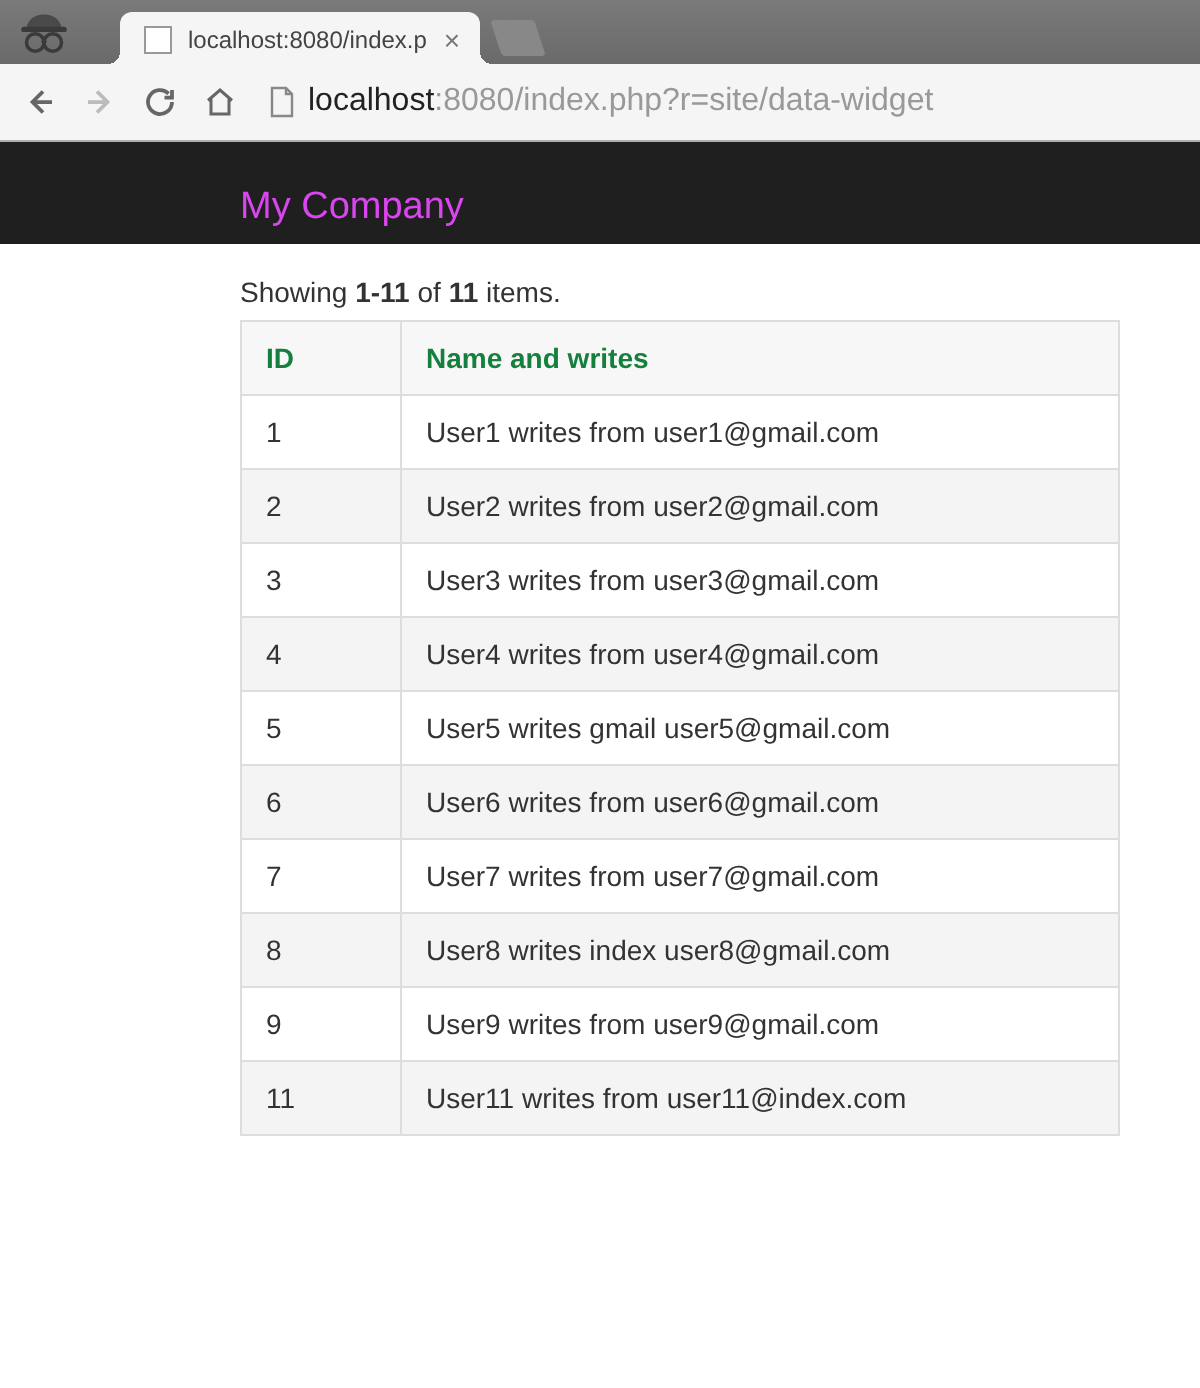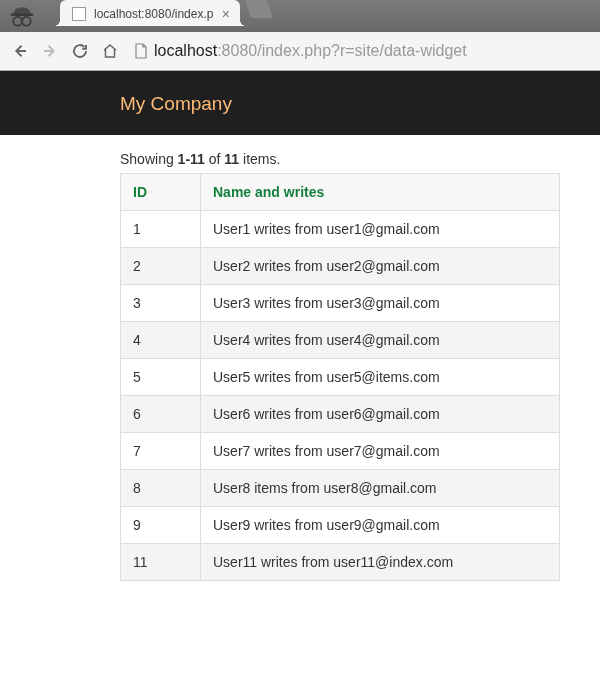--- a/index.html
+++ b/index.html
@@ -1,40 +1,40 @@
 <!DOCTYPE html>
 <html><head>
   <meta charset="utf-8">
   <style>
     * { margin: 0; padding: 0; box-sizing: border-box; }
     body { font-family: Arial, Helvetica, sans-serif; background: #fff; width: 600px; height: 694px; overflow: hidden; }
     
     .browser-chrome { background: #d8d8d8; border-bottom: 1px solid #b0b0b0; }
-    .tab-bar { display: flex; align-items: flex-start; height: 32px; padding-left: 60px; background: linear-gradient(#7a7a7a, #6a6a6a); position: relative; }
+    .tab-bar { display: flex; align-items: flex-end; height: 32px; padding-left: 60px; background: linear-gradient(#7a7a7a, #6a6a6a); position: relative; }
     .incognito-icon { position: absolute; left: 8px; top: 2px; width: 28px; height: 28px; }
     .incognito-icon svg { width: 100%; height: 100%; }
     .tab { background: #f5f5f5; border-radius: 6px 6px 0 0; padding: 6px 10px 4px 12px; font-size: 12px; color: #444; display: flex; align-items: center; gap: 8px; height: 26px; min-width: 180px; position: relative; }
     .tab::before { content: ""; position: absolute; left: -6px; bottom: 0; width: 6px; height: 6px; background: radial-gradient(circle at 0 0, transparent 6px, #f5f5f5 6px); }
     .tab::after { content: ""; position: absolute; right: -6px; bottom: 0; width: 6px; height: 6px; background: radial-gradient(circle at 100% 0, transparent 6px, #f5f5f5 6px); }
     .favicon { width: 14px; height: 14px; border: 1px solid #999; background: #fff; flex-shrink: 0; }
     .tab-title { flex: 1; white-space: nowrap; overflow: hidden; text-overflow: clip; }
     .tab-close { color: #777; font-size: 14px; line-height: 1; cursor: pointer; flex-shrink: 0; }
     .new-tab { width: 22px; height: 18px; background: #888; margin-left: 8px; margin-bottom: 4px; transform: skewX(18deg); border-radius: 2px; }
     
     .toolbar { display: flex; align-items: center; gap: 10px; padding: 6px 10px; background: #f5f5f5; height: 38px; }
     .nav-btn { width: 20px; height: 20px; display: flex; align-items: center; justify-content: center; color: #666; cursor: pointer; }
     .nav-btn svg { width: 18px; height: 18px; }
     .nav-btn.disabled { color: #bbb; }
     .url-bar { flex: 1; display: flex; align-items: center; gap: 6px; padding: 3px 4px; font-size: 16px; }
     .page-icon { width: 14px; height: 16px; }
     .page-icon svg { width: 100%; height: 100%; }
     .url-text { color: #999; white-space: nowrap; overflow: hidden; }
     .url-host { color: #222; }
     
-    .app-header { background: #1f1f1f; color: #fdba74; padding: 22px 0 20px 120px; font-size: 19px; }
+    .app-header { background: #1f1f1f; color: #d946ef; padding: 22px 0 7px 120px; font-size: 19px; }
     
     .content { padding: 16px 26px 20px 120px; }
     .summary { font-size: 14px; color: #333; margin-bottom: 6px; }
     .summary b { font-weight: bold; }
     
     table { border-collapse: collapse; width: 100%; max-width: 440px; font-size: 14px; }
     th, td { border: 1px solid #ddd; padding: 10px 12px; text-align: left; }
     th { background: #f7f7f7; font-weight: bold; color: #15803d; }
     th.id-col { width: 80px; }
     tbody tr:nth-child(odd) { background: #fff; }
@@ -121,33 +121,33 @@
         <tr>
           <td>3</td>
           <td>User3 writes from user3@gmail.com</td>
         </tr>
         <tr>
           <td>4</td>
           <td>User4 writes from user4@gmail.com</td>
         </tr>
         <tr>
           <td>5</td>
-          <td>User5 writes from user5@items.com</td>
+          <td>User5 writes gmail user5@gmail.com</td>
         </tr>
         <tr>
           <td>6</td>
           <td>User6 writes from user6@gmail.com</td>
         </tr>
         <tr>
           <td>7</td>
           <td>User7 writes from user7@gmail.com</td>
         </tr>
         <tr>
           <td>8</td>
-          <td>User8 items from user8@gmail.com</td>
+          <td>User8 writes index user8@gmail.com</td>
         </tr>
         <tr>
           <td>9</td>
           <td>User9 writes from user9@gmail.com</td>
         </tr>
         <tr>
           <td>11</td>
           <td>User11 writes from user11@index.com</td>
         </tr>
       </tbody>

